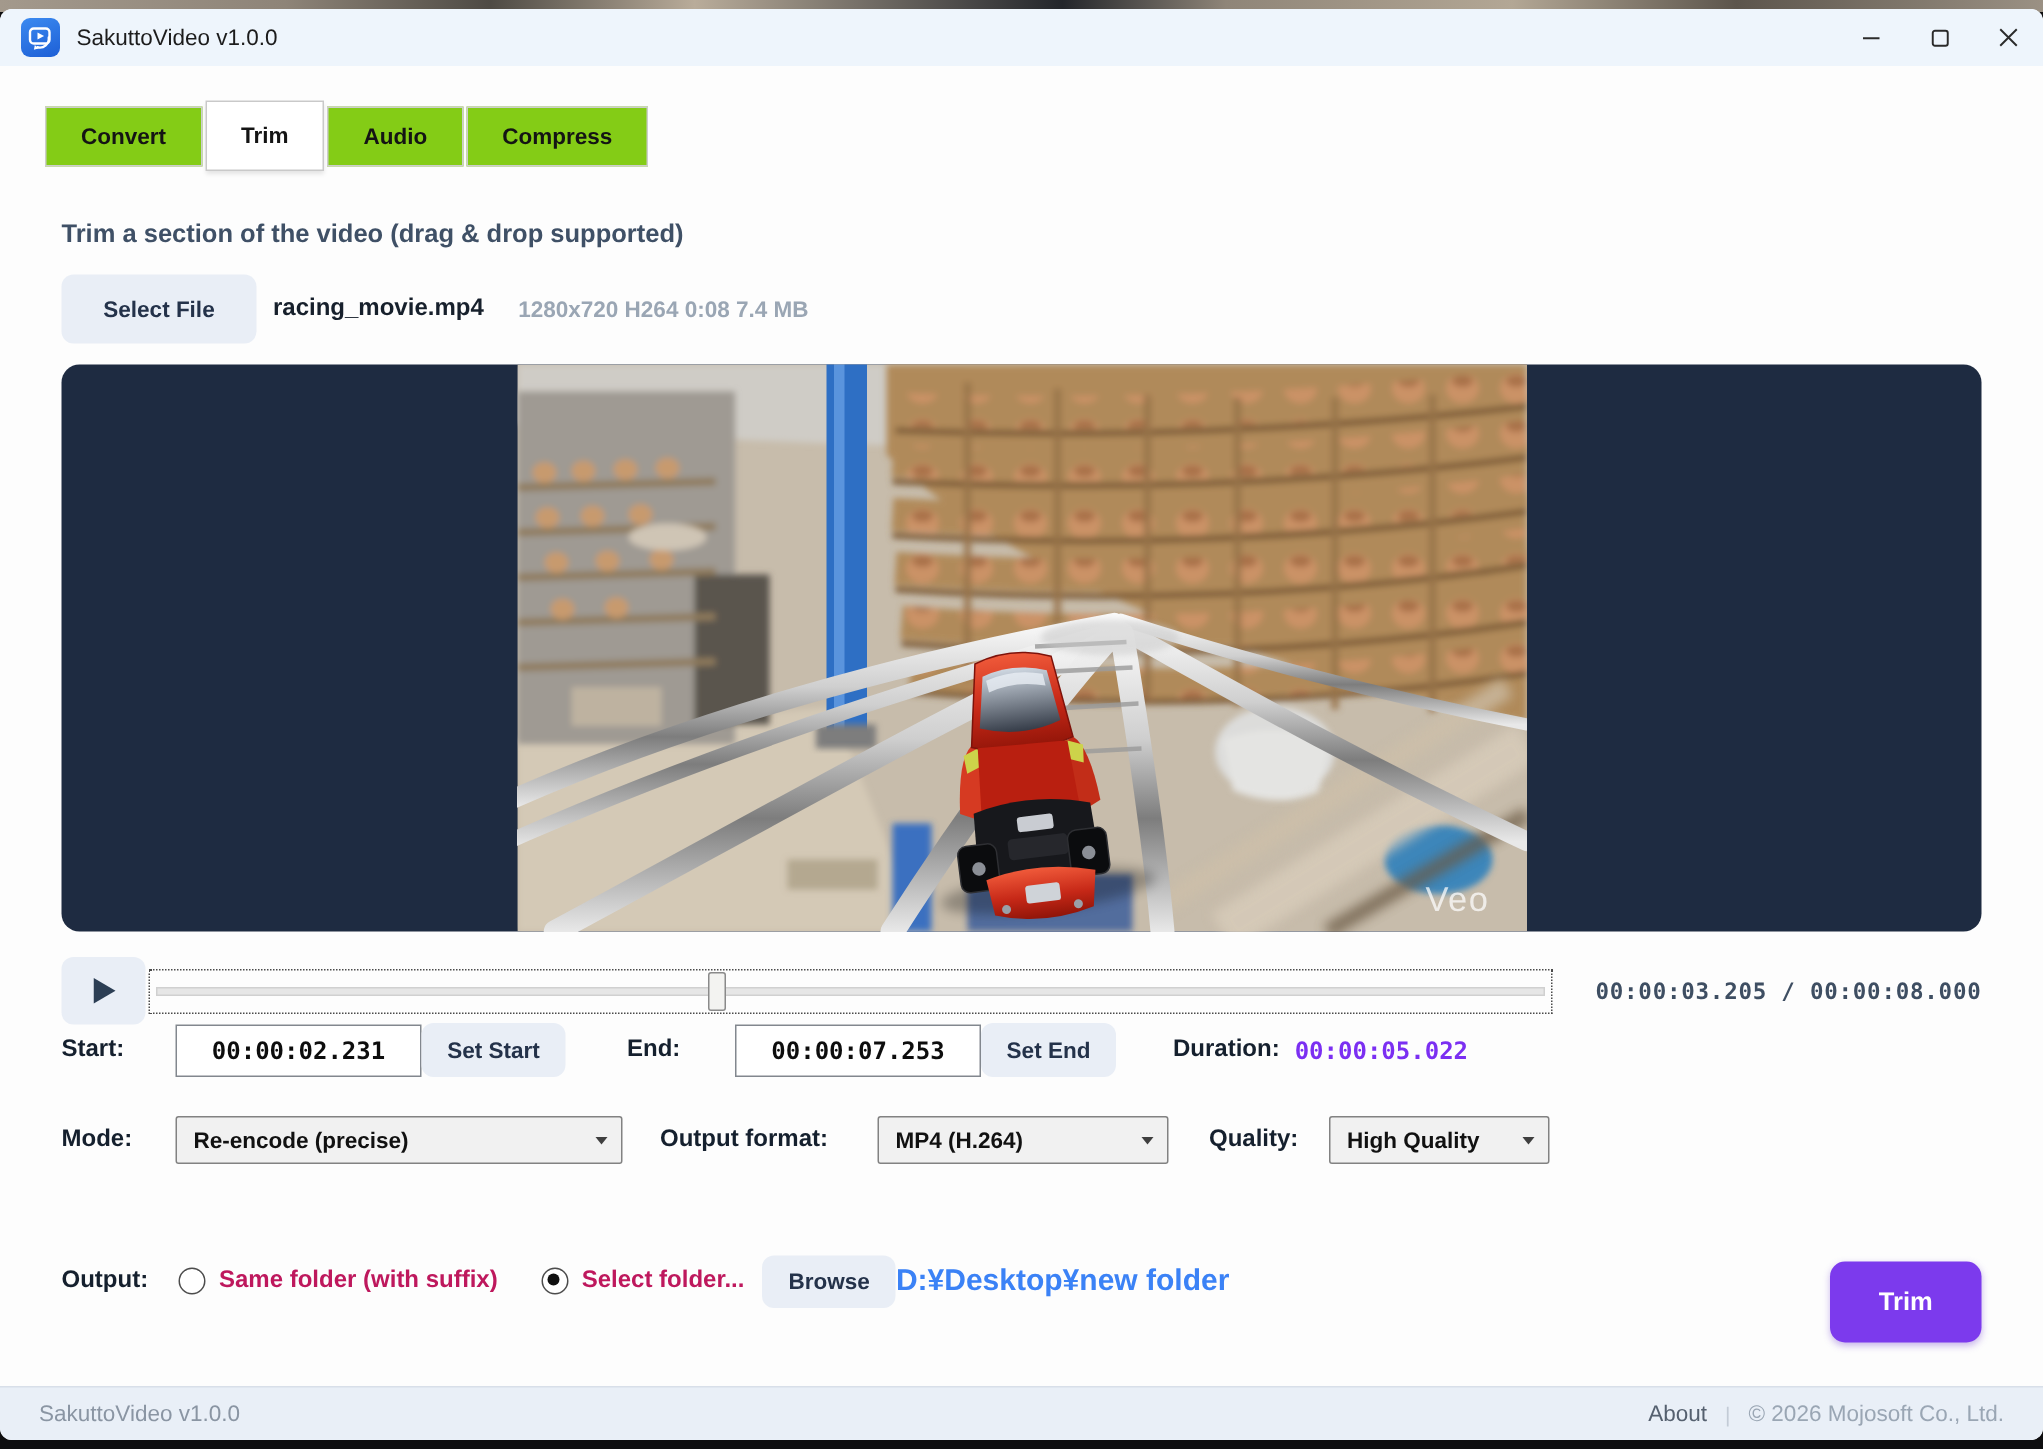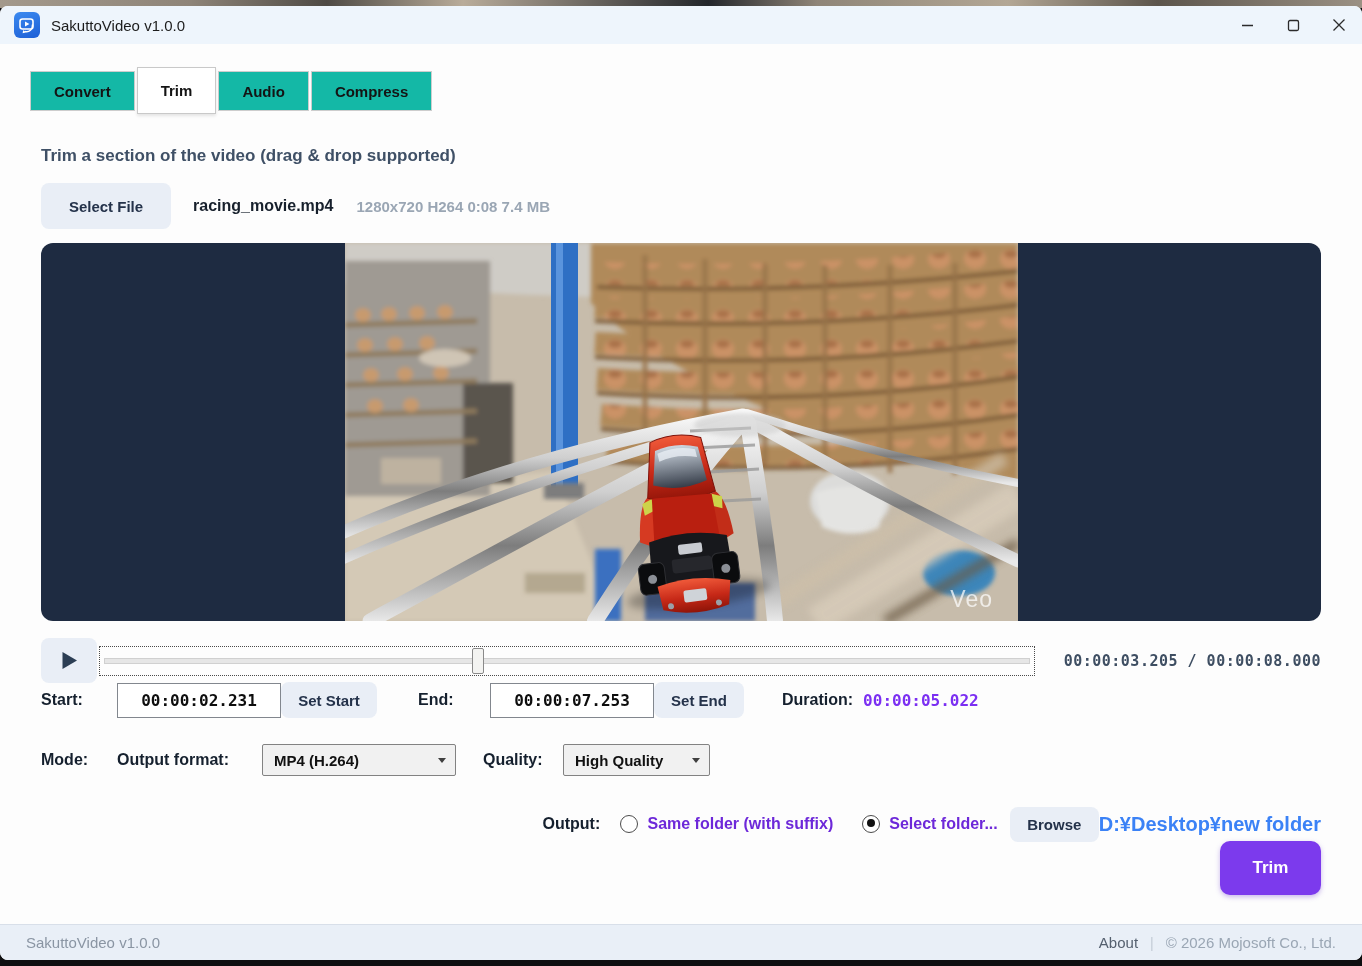--- a/index.html
+++ b/index.html
@@ -13,32 +13,32 @@
   
   .titlebar { position:absolute; left:0; top:0; width:100%; height:38px; background:#eef5fc; display:flex; align-items:center; }
   .app-icon { width:26px; height:26px; margin-left:14px; border-radius:6px;
     background:linear-gradient(160deg,#3b8af0,#1d5fd6); display:flex; align-items:center; justify-content:center; }
   .app-title { margin-left:11px; font-size:15px; color:#1c1c1c; }
   .win-controls { margin-left:auto; display:flex; height:100%; }
   .win-btn { width:46px; height:100%; display:flex; align-items:center; justify-content:center; }
 
   
   .tabs { position:absolute; left:30px; top:61px; display:flex; align-items:flex-start; }
-  .tab { height:40px; margin-top:4px; margin-right:2px; padding:0 23px; background:#14b8a6;
+  .tab { height:40px; margin-top:4px; margin-right:2px; padding:0 23px; background:#84cc16;
     border:1px solid #cdcdcd; display:flex; align-items:center; font-size:15px; font-weight:600; color:#141414; cursor:default; }
   .tab.active { height:47px; margin-top:0; background:#ffffff; border:1px solid #c9c9c9;
     box-shadow:0 2px 3px rgba(0,0,0,.10); position:relative; z-index:2; }
 
   
   .heading { position:absolute; left:41px; top:140px; font-size:17px; font-weight:700; color:#3f5066; }
   .file-row { position:absolute; left:41px; top:177px; height:46px; display:flex; align-items:center; }
   .soft-btn { background:#e9eef6; border:none; border-radius:8px; color:#24324a; font-size:15px; font-weight:600;
     font-family:inherit; display:inline-flex; align-items:center; justify-content:center; cursor:pointer; }
   .select-file-btn { width:130px; height:46px; }
-  .file-name { margin-left:22px; font-size:16px; font-weight:700; color:#17202c; }
+  .file-name { margin-left:11px; font-size:16px; font-weight:700; color:#17202c; }
   .file-meta { margin-left:23px; font-size:15px; font-weight:600; color:#9aa6b4; }
 
   
   .video-panel { position:absolute; left:41px; top:237px; width:1280px; height:378px; background:#1e2b41;
     border-radius:12px; display:flex; justify-content:center; overflow:hidden; }
   .video-frame { width:673px; height:378px; }
 
   
   .player-row { position:absolute; left:41px; top:632px; width:1280px; height:45px; display:flex; align-items:center; }
   .play-btn { width:56px; height:45px; border-radius:8px; }
@@ -65,26 +65,26 @@
   .lbl-mode { width:76px; } .lbl-format { width:145px; } .lbl-quality { width:80px; }
   .dropdown { position:relative; height:32px; background:#f1f1f1; border:1px solid #828282; border-radius:2px;
     display:flex; align-items:center; padding:0 26px 0 11px; font-size:15px; font-weight:600; color:#111; cursor:default; white-space:nowrap; overflow:hidden; }
   .dd-mode { width:298px; margin-right:25px; }
   .dd-format { width:194px; margin-right:27px; }
   .dd-quality { width:147px; }
   .dd-caret { position:absolute; right:9px; top:13px; width:0; height:0;
     border-left:4px solid transparent; border-right:4px solid transparent; border-top:5px solid #3f3f3f; }
 
   
-  .output-row { position:absolute; left:41px; top:800px; width:1280px; height:36px; display:flex; align-items:center;justify-content:flex-end; }
+  .output-row { position:absolute; left:41px; top:830px; width:1280px; height:36px; display:flex; align-items:center; }
   .lbl-output { width:78px; }
   .radio-group { display:flex; align-items:center; cursor:pointer; }
   .radio { width:18px; height:18px; border:1.6px solid #4c4c4c; border-radius:50%; background:#fff; position:relative; flex:none; }
   .radio.checked::after { content:""; position:absolute; left:3.4px; top:3.4px; width:8px; height:8px; border-radius:50%; background:#101010; }
-  .radio-label { margin-left:9px; font-size:16px; font-weight:600; color:#6d28d9; }
+  .radio-label { margin-left:9px; font-size:16px; font-weight:600; color:#be185d; }
   .rg-same { margin-right:29px; } .rg-select { margin-right:12px; }
   .browse-btn { width:89px; height:35px; }
   .output-path { font-size:20px; font-weight:700; color:#3b82f6; }
 
   
   .trim-btn { position:absolute; right:41px; top:835px; width:101px; height:54px; border:none; border-radius:10px;
     background:#7c3aed; color:#fff; font-size:17px; font-weight:700; font-family:inherit; cursor:pointer;
     box-shadow:0 2px 5px rgba(102,51,204,.35); }
 
   
@@ -324,20 +324,24 @@
     <button class="soft-btn set-btn set-start-btn">Set Start</button>
     <span class="fld-label lbl-end">End:</span>
     <input class="time-input" type="text" value="00:00:07.253" style="">
     <button class="soft-btn set-btn set-end-btn">Set End</button>
     <span class="duration-label">Duration:</span>
     <span class="duration-value">00:00:05.022</span>
   </div>
 
   <div class="options-row">
     <span class="fld-label lbl-mode">Mode:</span>
+    <div class="dropdown dd-mode">
+      <span>Re-encode (precise)</span>
+      <span class="dd-caret"></span>
+    </div>
     <span class="fld-label lbl-format">Output format:</span>
     <div class="dropdown dd-format">
       <span>MP4 (H.264)</span>
       <span class="dd-caret"></span>
     </div>
     <span class="fld-label lbl-quality">Quality:</span>
     <div class="dropdown dd-quality">
       <span>High Quality</span>
       <span class="dd-caret"></span>
     </div>

